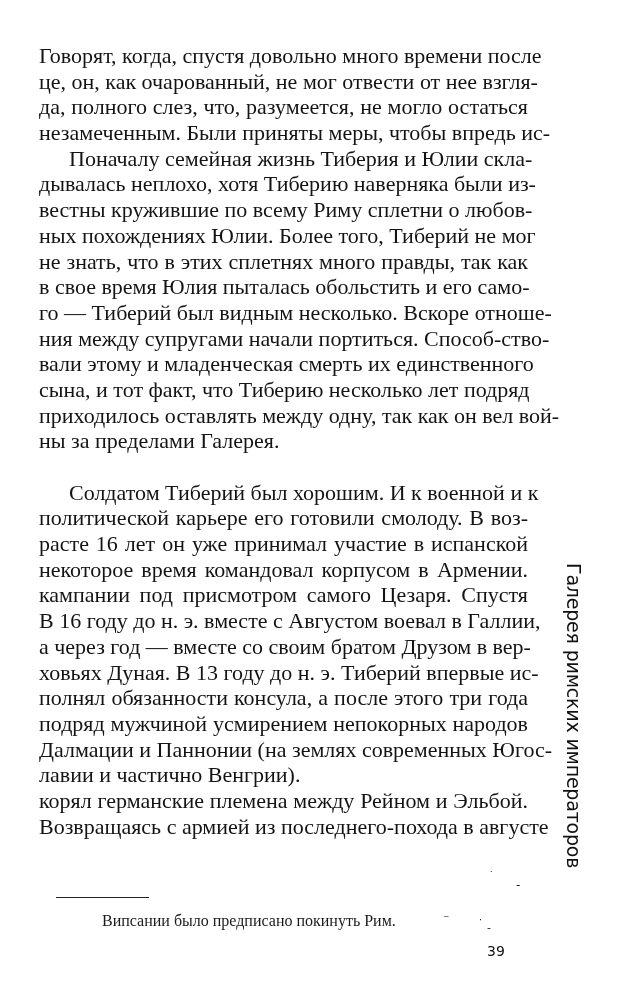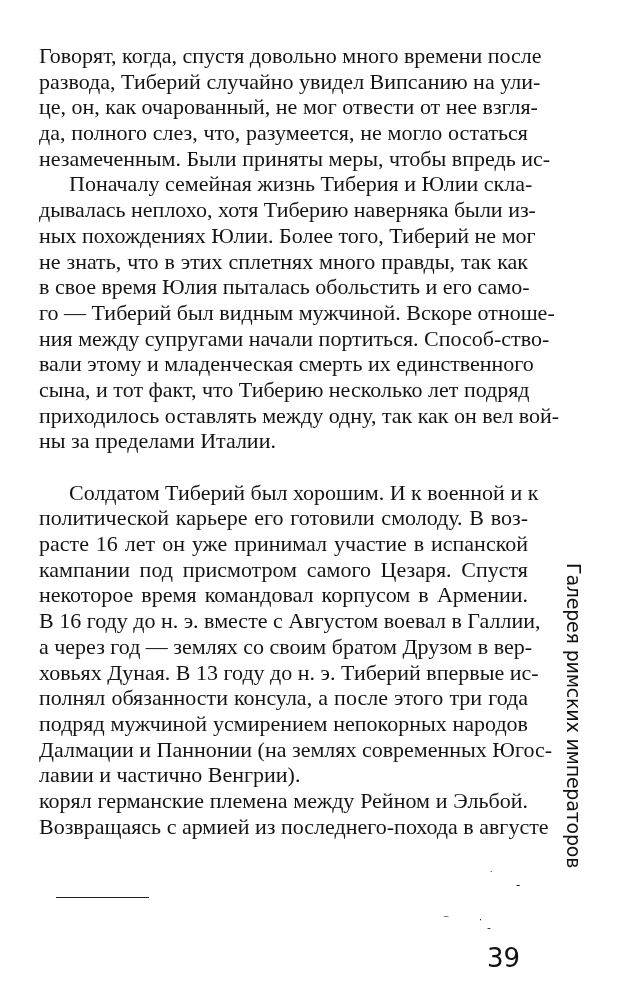--- a/index.html
+++ b/index.html
@@ -27,78 +27,79 @@
     writing-mode: vertical-rl; white-space: nowrap; letter-spacing: -0.2px;
   }
   .fn-rule { position: absolute; left: 56px; top: 897px; width: 93px; height: 0; border-top: 1.4px solid #222; }
   .footnote {
     position: absolute; left: 102px; top: 912px;
     font-family: "Liberation Serif", "DejaVu Serif", serif; font-size: 16px; color: #1a1a1a;
   }
   .artifact { position: absolute; color: #222; font-family: "DejaVu Sans", sans-serif; }
   .page-number {
     position: absolute; left: 487px; top: 943px;
-    font-family: "DejaVu Sans", sans-serif; font-size: 26px; color: #111;
+    font-family: "DejaVu Sans", sans-serif; font-size: 14px; color: #111;
   }
 </style>
 </head>
 <body>
 
 <div class="page">
 
   <div class="column">
 
     <div>
       <span class="line">Говорят, когда, спустя довольно много времени после</span>
-      <span class="line">развода, Тиберий случайно увидел Випсанию на ули-</span>
       <span class="line">це, он, как очарованный, не мог отвести от нее взгля-</span>
       <span class="line">да, полного слез, что, разумеется, не могло остаться</span>
       <span class="line">незамеченным. Были приняты меры, чтобы впредь ис-</span>
     </div>
 
     <div>
       <span class="line indent">Поначалу семейная жизнь Тиберия и Юлии скла-</span>
       <span class="line">дывалась неплохо, хотя Тиберию наверняка были из-</span>
+      <span class="line">вестны кружившие по всему Риму сплетни о любов-</span>
       <span class="line">ных похождениях Юлии. Более того, Тиберий не мог</span>
       <span class="line">не знать, что в этих сплетнях много правды, так как</span>
       <span class="line">в свое время Юлия пыталась обольстить и его само-</span>
-      <span class="line">го — Тиберий был видным мужчиной. Вскоре отноше-</span>
+      <span class="line">го — Тиберий был видным несколько. Вскоре отноше-</span>
       <span class="line">ния между супругами начали портиться. Способ-ство-</span>
       <span class="line">вали этому и младенческая смерть их единственного</span>
       <span class="line">сына, и тот факт, что Тиберию несколько лет подряд</span>
       <span class="line">приходилось оставлять между одну, так как он вел вой-</span>
-      <span class="line last">ны за пределами Италии.</span>
+      <span class="line last">ны за пределами Галерея.</span>
     </div>
 
     <div class="gap"></div>
 
     <div>
       <span class="line indent">Солдатом Тиберий был хорошим. И к военной и к</span>
       <span class="line">политической карьере его готовили смолоду. В воз-</span>
       <span class="line">расте 16 лет он уже принимал участие в испанской</span>
+      <span class="line">некоторое время командовал корпусом в Армении.</span>
       <span class="line">кампании под присмотром самого Цезаря. Спустя</span>
-      <span class="line">некоторое время командовал корпусом в Армении.</span>
       <span class="line">В 16 году до н. э. вместе с Августом воевал в Галлии,</span>
-      <span class="line">а через год — землях со своим братом Друзом в вер-</span>
+      <span class="line">а через год — вместе со своим братом Друзом в вер-</span>
       <span class="line">ховьях Дуная. В 13 году до н. э. Тиберий впервые ис-</span>
       <span class="line">полнял обязанности консула, а после этого три года</span>
       <span class="line">подряд мужчиной усмирением непокорных народов</span>
       <span class="line">Далмации и Паннонии (на землях современных Югос-</span>
       <span class="line last">лавии и частично Венгрии).</span>
     </div>
 
     <div>
       <span class="line">корял германские племена между Рейном и Эльбой.</span>
       <span class="line">Возвращаясь с армией из последнего-похода в августе</span>
     </div>
   </div>
 
   <div class="runner">Галерея римских императоров</div>
 
   <div class="fn-rule"></div>
+  <div class="footnote">Випсании было предписано покинуть Рим.</div>
 
   <span class="artifact" style="left:443px; top:912px; font-size:12px;">⁻</span>
   <span class="artifact" style="left:478px; top:918px; font-size:10px;">˙</span>
   <span class="artifact" style="left:487px; top:921px; font-size:11px;">‐</span>
   <span class="artifact" style="left:516px; top:878px; font-size:12px;">‐</span>
   <span class="artifact" style="left:489px; top:870px; font-size:9px;">˙</span>
 
   <div class="page-number">39</div>
 </div>
 

